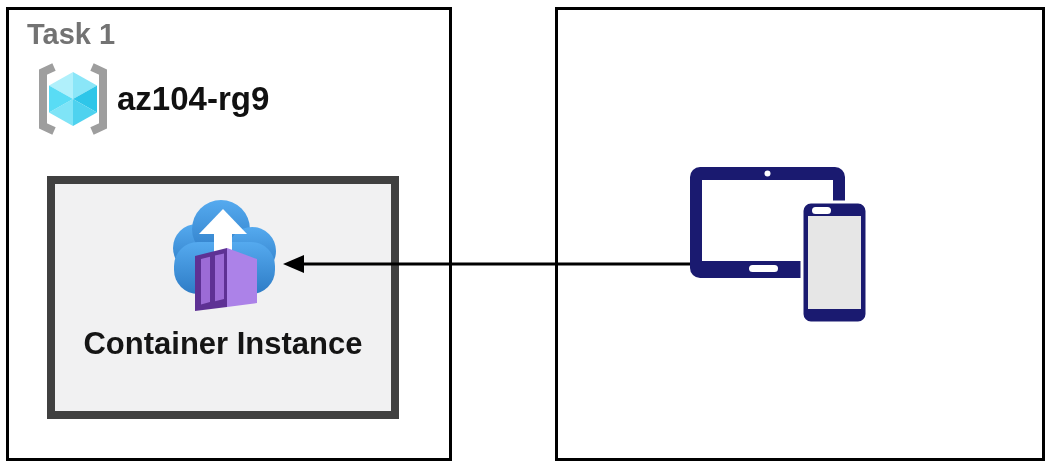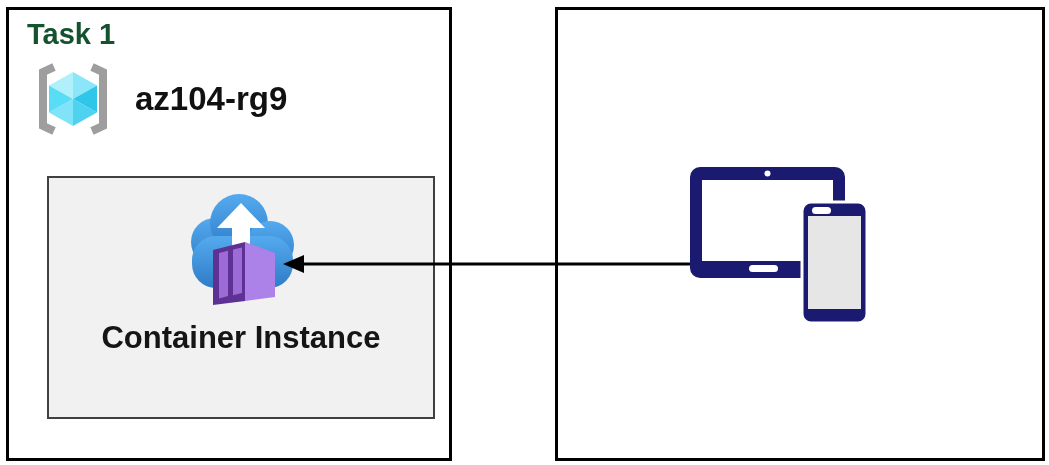--- a/index.html
+++ b/index.html
@@ -2,27 +2,27 @@
 <html><head>
 <meta charset="utf-8">
 <style>
   html,body{margin:0;padding:0;background:#ffffff;}
   .canvas{position:relative;width:1049px;height:465px;background:#ffffff;
           font-family:"Liberation Sans",sans-serif;overflow:hidden;}
   .task-box{position:absolute;top:7px;height:454px;border:3px solid #000;
             background:#fff;box-sizing:border-box;}
   .task1{left:6px;width:446px;}
   .task2{left:555px;width:490px;}
-  .task-title{position:absolute;top:8px;font-size:29px;font-weight:700;color:#14532d;}
+  .task-title{position:absolute;top:8px;font-size:29px;font-weight:700;color:#737373;}
   .task1 .task-title{left:18px;}
   .task2 .task-title{left:28px;}
-  .rg-row{position:absolute;left:20px;top:50px;display:flex;align-items:center;gap:18px;}
+  .rg-row{position:absolute;left:20px;top:50px;display:flex;align-items:center;}
   .rg-label{font-size:33px;font-weight:700;color:#111111;}
-  .inner-box{position:absolute;left:38px;top:166px;width:388px;height:243px;
-             border:2px solid #404040;background:#F1F1F2;box-sizing:border-box;
+  .inner-box{position:absolute;left:38px;top:166px;width:352px;height:243px;
+             border:8px solid #404040;background:#F1F1F2;box-sizing:border-box;
              display:flex;flex-direction:column;align-items:center;}
   .inner-box svg{margin-top:8px;}
   .inner-label{margin-top:12px;font-size:31px;font-weight:700;color:#151515;white-space:nowrap;}
   .devices{position:absolute;left:125px;top:153px;}
   .test-label{position:absolute;top:344px;left:0;width:100%;text-align:center;
               font-size:31px;font-weight:700;color:#111111;}
   .arrow-layer{position:absolute;left:280px;top:250px;width:412px;height:28px;}
 </style>
 </head>
 <body>

